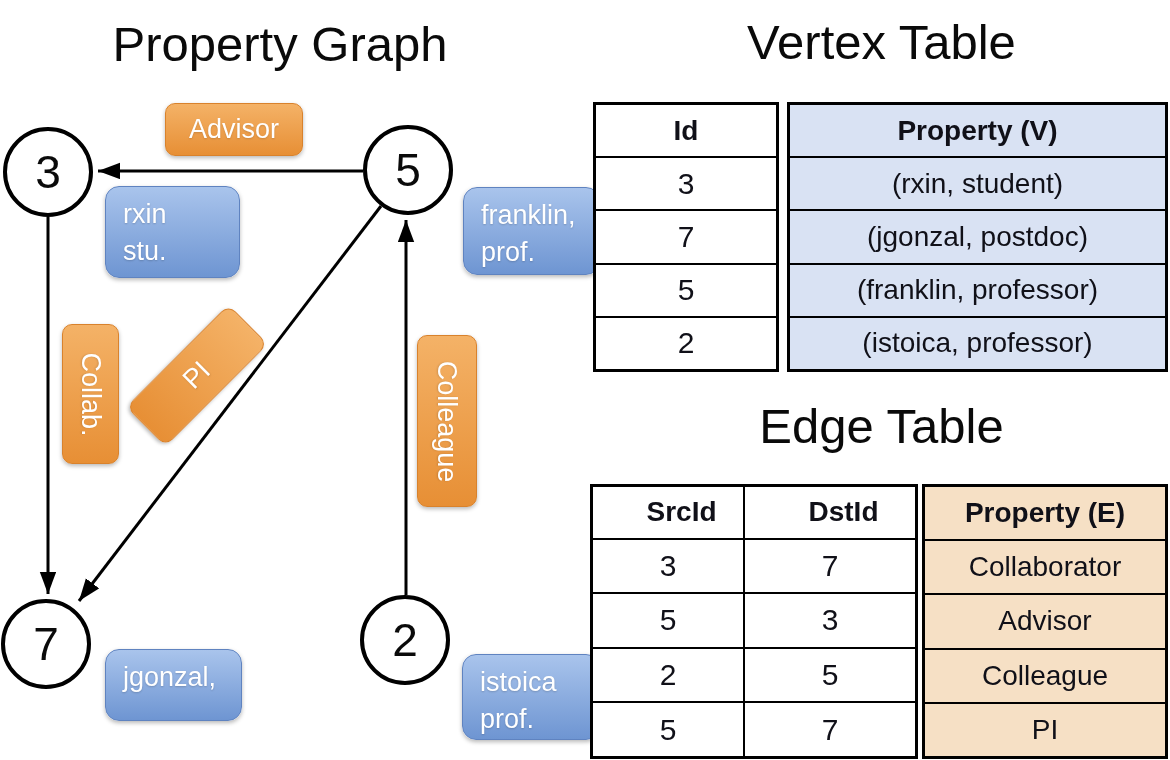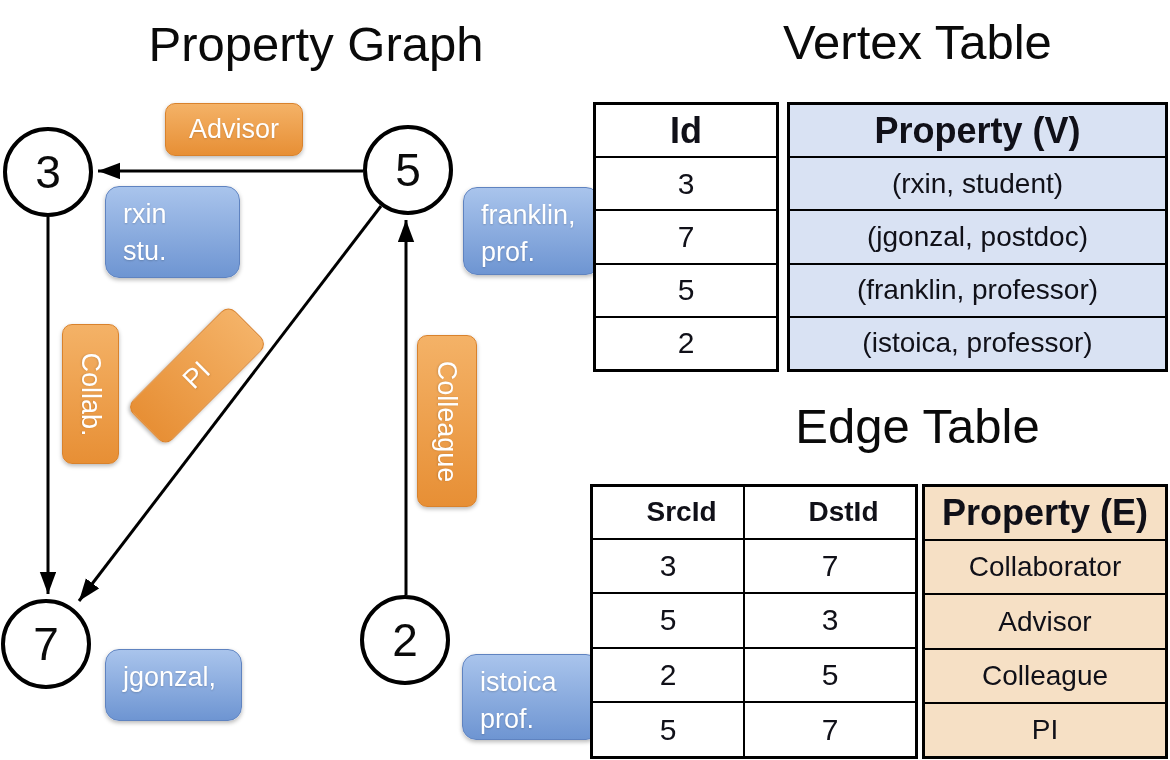--- a/index.html
+++ b/index.html
@@ -7,21 +7,21 @@
     --blue-top:#A9C4EC; --blue-bottom:#6E95D2; --blue-border:#5F83C0;
     --vertex-fill:#D9E2F3; --edge-fill:#F6E0C5; --line-color:#000000;
     --ink:#101018;
   }
   *{margin:0;padding:0;box-sizing:border-box;}
   html,body{background:#fff;}
   body{font-family:"Liberation Sans", sans-serif; color:var(--ink);}
   .canvas{position:relative;width:1170px;height:760px;background:#fff;overflow:hidden;}
 
   .title{position:absolute;text-align:center;font-size:49px;font-weight:400;
-         letter-spacing:0px;color:#0a0a0a;white-space:nowrap;margin-left:36px;}
+         letter-spacing:0px;color:#0a0a0a;white-space:nowrap;}
   #graph-title{left:0;top:16px;width:560px;}
   #vertex-title{left:593px;top:14px;width:577px;}
   #edge-title{left:593px;top:398px;width:577px;}
 
   
   #edges-svg{position:absolute;left:0;top:0;width:560px;height:760px;}
   #edges-svg path{stroke:var(--line-color);stroke-width:3;fill:none;}
   #edges-svg .arrowhead{fill:var(--line-color);stroke:none;}
 
   .node{position:absolute;width:90px;height:90px;border:4px solid var(--line-color);
@@ -53,34 +53,34 @@
   #elabel-pi{left:169px;top:303px;width:56px;height:145px;transform:rotate(45deg);}
   .rot-cw{transform:rotate(90deg);white-space:nowrap;}
   .rot-ccw{transform:rotate(-90deg);white-space:nowrap;}
 
   
   .tcol{position:absolute;border:3px solid var(--line-color);display:flex;
         flex-direction:column;background:#fff;}
   .tcell{flex:1;display:flex;align-items:center;justify-content:center;
         font-size:30px;border-top:2.5px solid var(--line-color);white-space:nowrap;}
   .tcell:first-child{border-top:none;}
-  .tcell.hdr{font-weight:700;font-size:36px;}
+  .tcell.hdr{font-weight:700;font-size:28px;}
   .tcell.prop{font-size:28px;}
 
   #vt-id{left:593px;top:102px;width:186px;height:270px;}
   #vt-prop{left:787px;top:102px;width:381px;height:270px;background:var(--vertex-fill);}
 
   #et-ids{left:590px;top:484px;width:328px;height:275px;border:3px solid var(--line-color);
         position:absolute;display:grid;grid-template-columns:150px 1fr;background:#fff;}
   #et-ids .gcell{display:flex;align-items:center;justify-content:center;font-size:30px;
         border-top:2.5px solid var(--line-color);}
   #et-ids .gcell.row0{border-top:none;padding-left:27px;}
   #et-ids .gcell.colr{border-left:2.5px solid var(--line-color);}
   #et-ids .gcell.hdr{font-weight:700;font-size:28px;}
-  #et-prop{left:922px;top:484px;width:246px;height:275px;background:var(--edge-fill);}
+  #et-prop{left:922px;top:484px;width:246px;height:275px;background:var(--edge-fill);justify-content:flex-end;}
 </style>
 </head>
 <body>
 
 <div class="canvas">
 
   <div class="title" id="graph-title">Property Graph</div>
   <div class="title" id="vertex-title">Vertex Table</div>
   <div class="title" id="edge-title">Edge Table</div>
 

